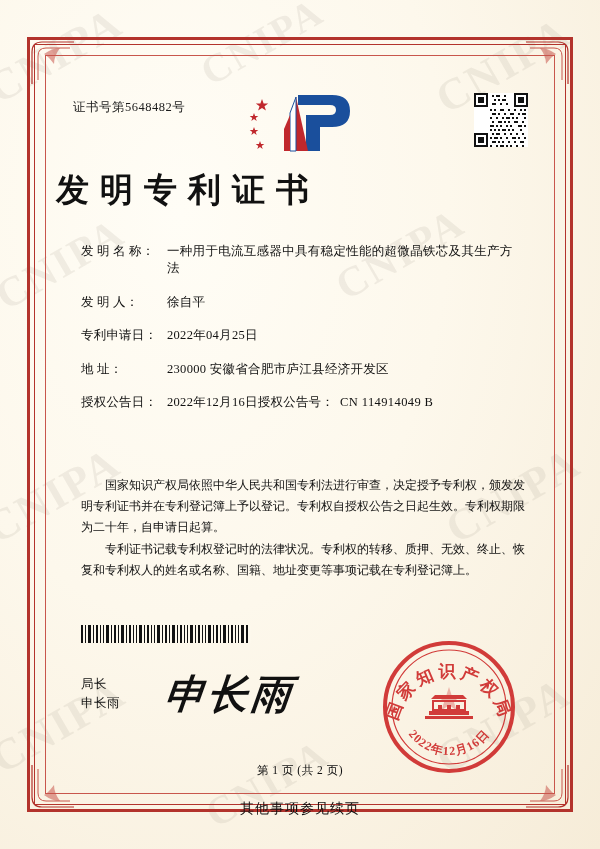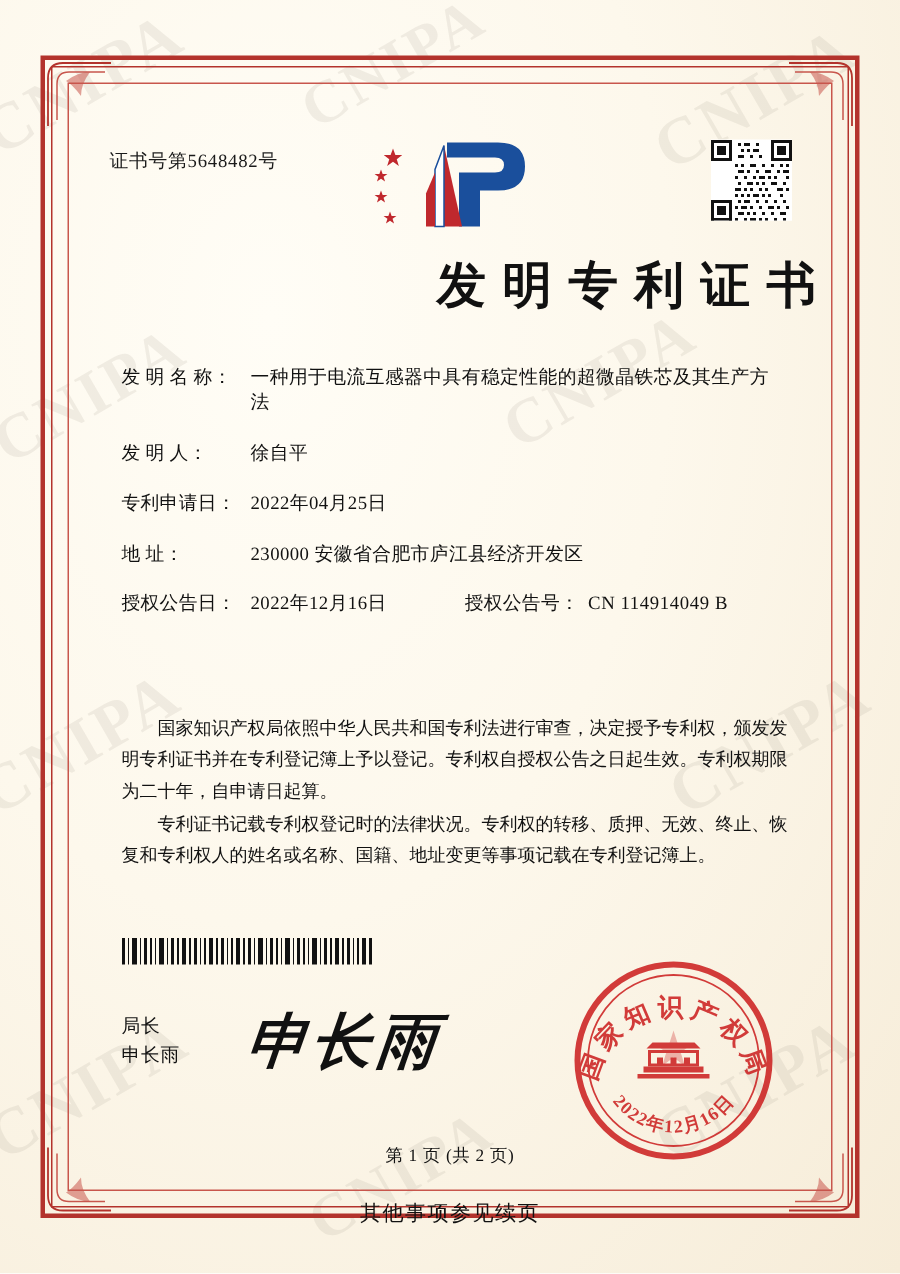--- a/index.html
+++ b/index.html
@@ -113,21 +113,21 @@
     transform: translateX(-50%);
     width: 108px;
     height: 68px;
   }
 
   .title {
     position: absolute;
     left: 0;
     right: 0;
     top: 113px;
-    text-align: right;
+    text-align: left;
     font-family: "Liberation Serif", serif;
     font-size: 33px;
     font-weight: bold;
     letter-spacing: 11px;
     color: #111;
     text-indent: 11px;
   }
 
   .fields {
     position: absolute;
@@ -148,21 +148,20 @@
     letter-spacing: 0.2px;
     white-space: nowrap;
   }
   .val {
     flex: 1;
     letter-spacing: 0.3px;
   }
   .val.mono { font-family: "Liberation Serif", serif; letter-spacing: 1px; }
   .row.split .val { flex: 0 0 auto; }
   .row.split .lbl2 {
-    margin-left: 52px;
     letter-spacing: 0.2px;
     white-space: nowrap;
   }
   .row.split .val2 {
     margin-left: 6px;
     letter-spacing: 0.4px;
   }
 
   .para {
     position: absolute;

